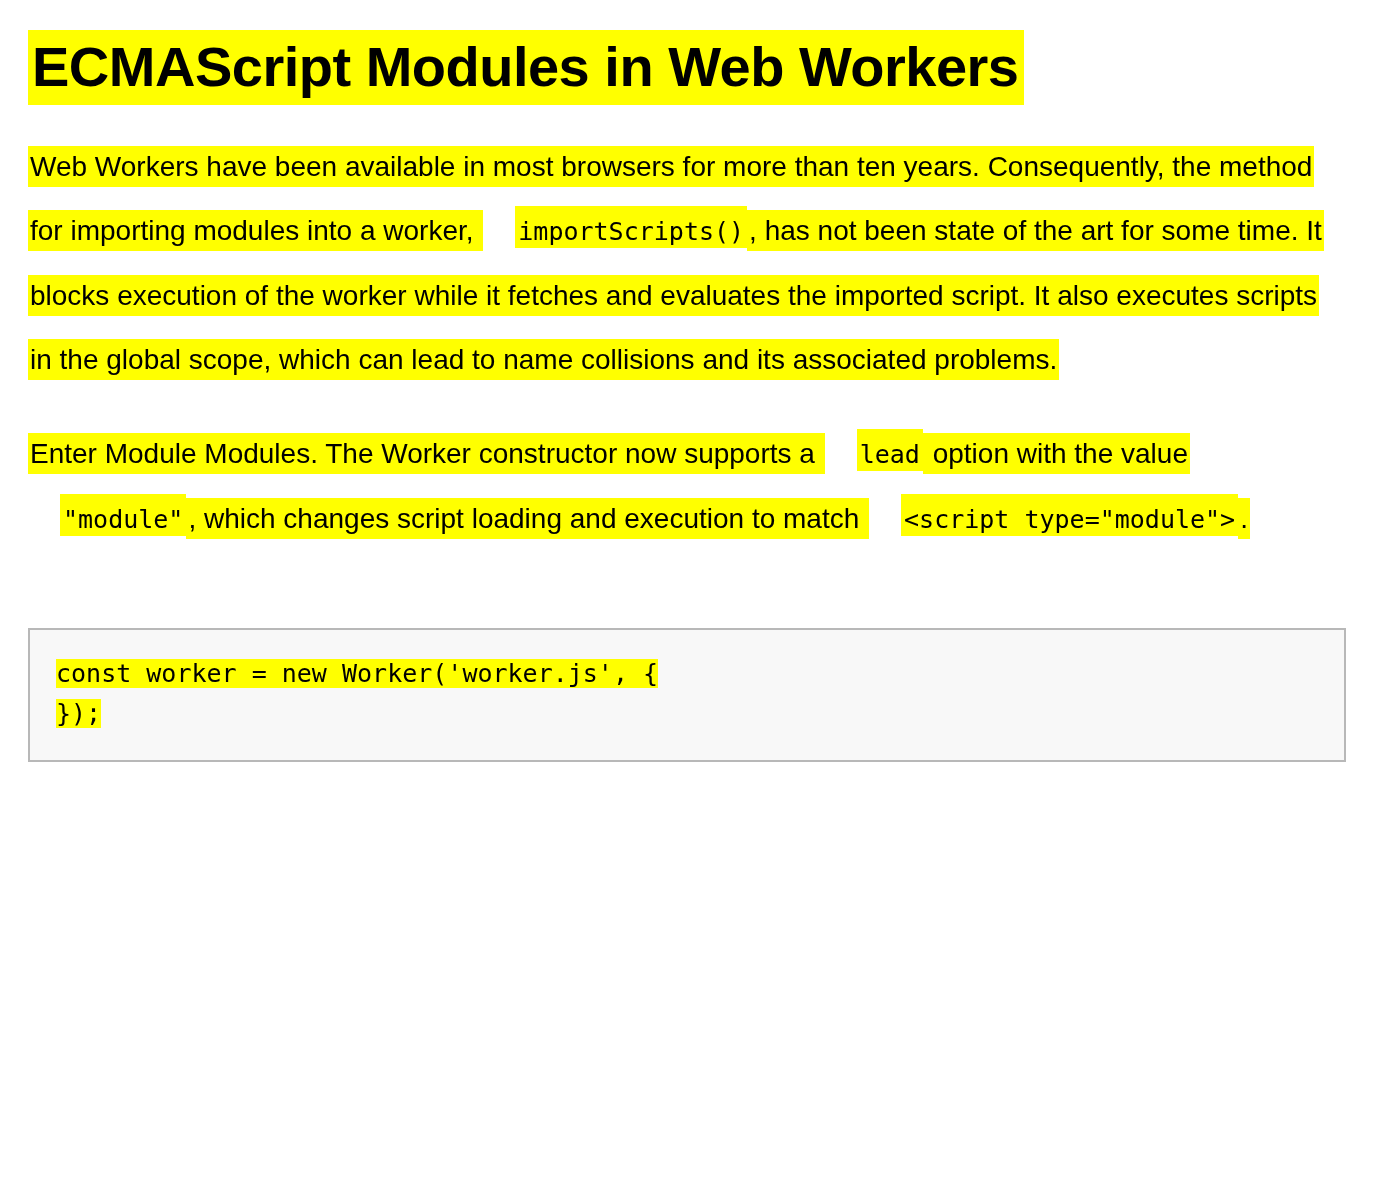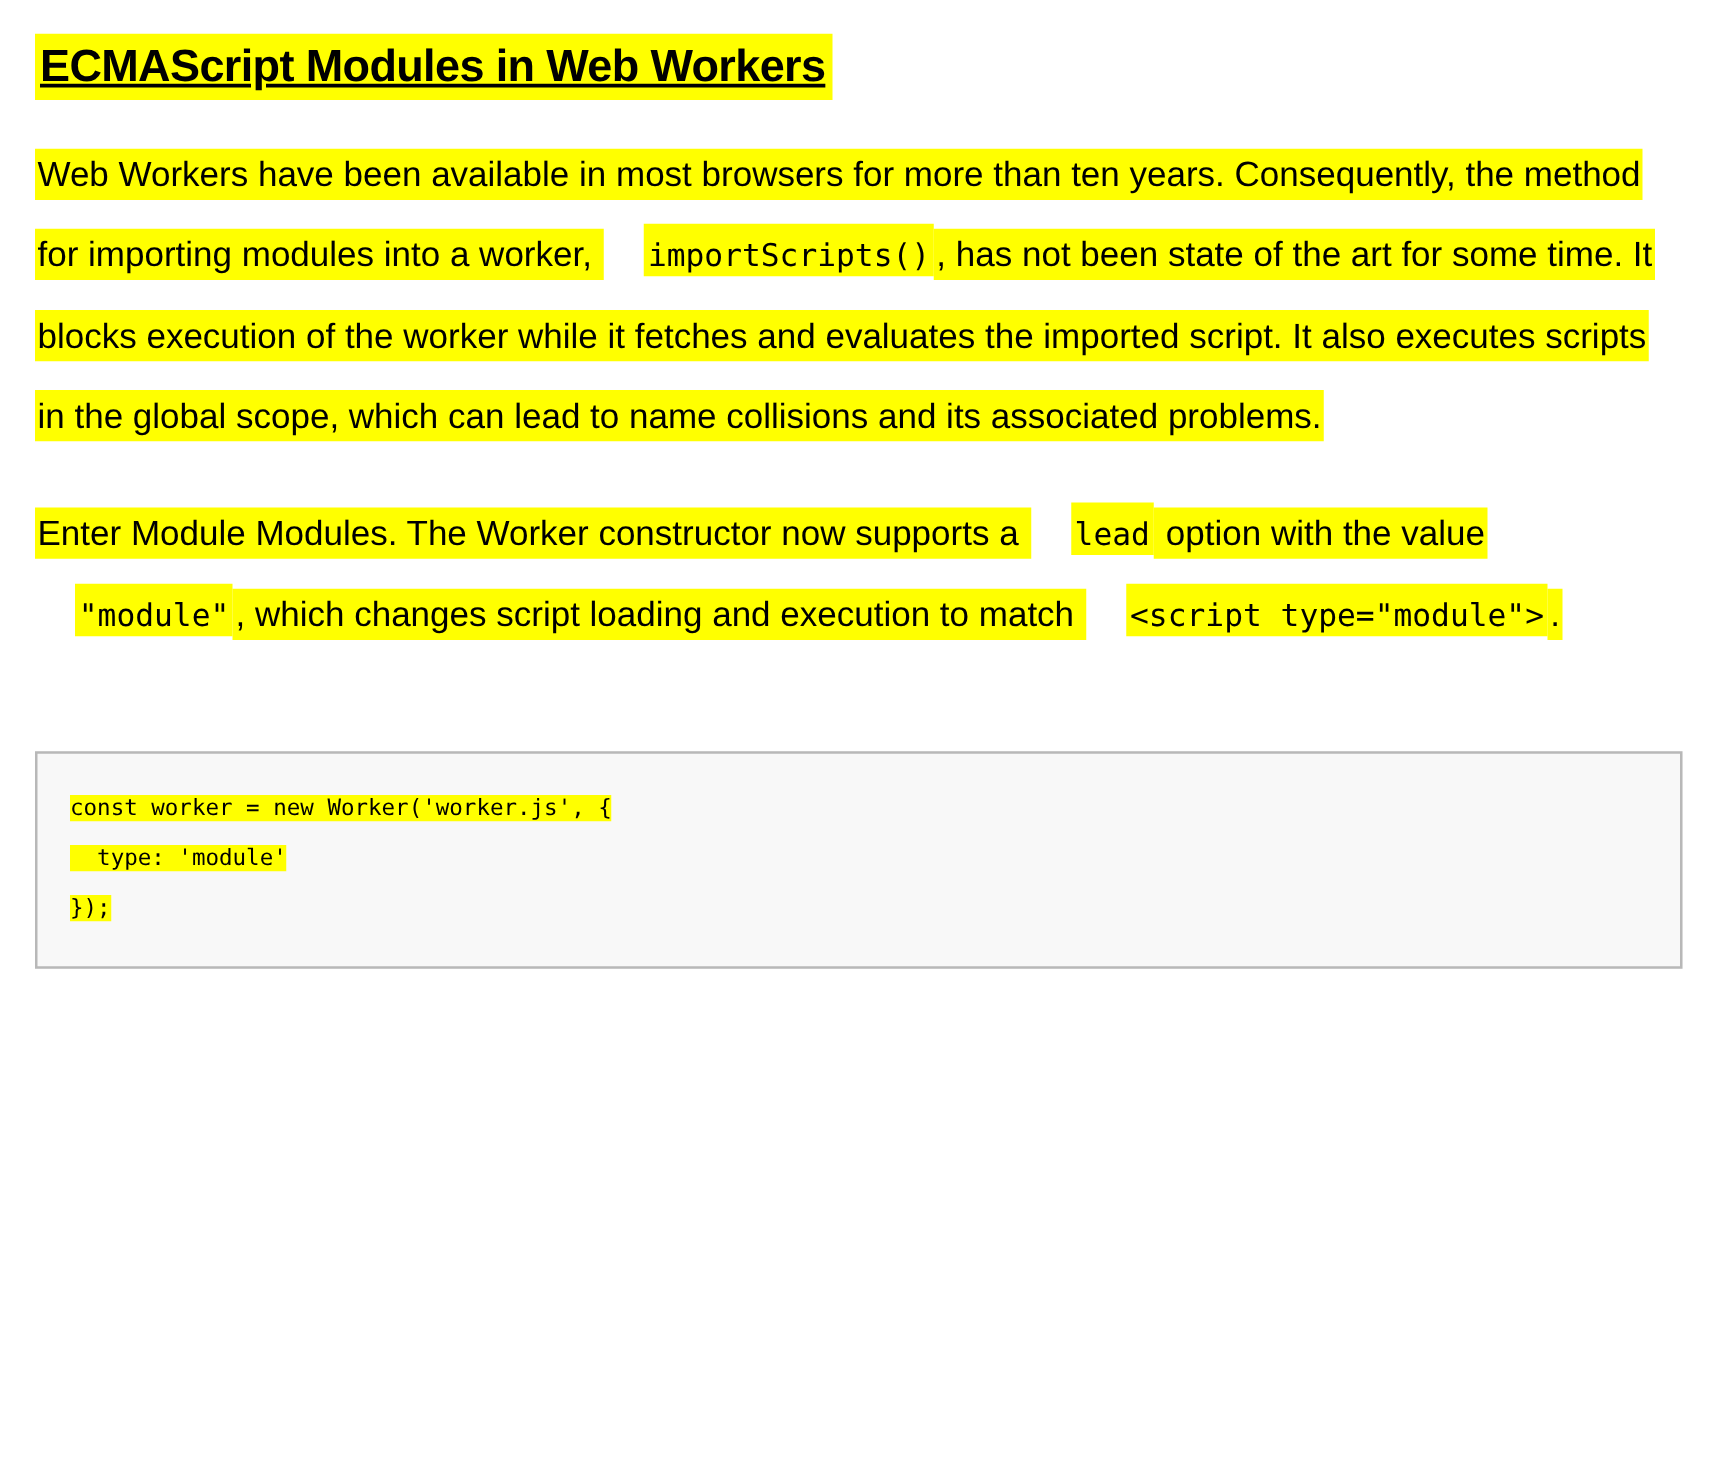--- a/index.html
+++ b/index.html
@@ -9,25 +9,24 @@
   }
   .doc {
     width: 1374px;
     box-sizing: border-box;
     padding: 28px 28px 13px 28px;
     font-family: "Liberation Sans", sans-serif;
     color: #000000;
   }
   h1.page-title {
     margin: 0 0 26px 0;
-    font-size: 36px;
+    font-size: 56px;
     font-weight: 700;
     line-height: 1.38;
     letter-spacing: -0.5px;
-    text-decoration: underline;
   }
   h1.page-title mark.hl-h {
     background-color: var(--hl, #ffff00);
     color: inherit;
     padding: 5px 6px 7px 4px;
   }
   p.body-para {
     margin: 30px 0;
     font-size: 28px;
     line-height: 64px;
@@ -49,21 +48,21 @@
     box-decoration-break: clone;
     margin-left: 32px;
   }
   pre.codeblock {
     box-sizing: border-box;
     margin: 76px 0 46px 0;
     border: 2px solid var(--code-border, #b8b8b8);
     background: var(--code-bg, #f8f8f8);
     padding: 24px 26px 26px 26px;
     font-family: "DejaVu Sans Mono", "Liberation Mono", monospace;
-    font-size: 18px;
+    font-size: 25px;
     line-height: 40px;
   }
   .code-line {
     white-space: pre;
   }
   .code-line mark.hl-line {
     background-color: var(--hl, #ffff00);
     color: inherit;
     padding: 0;
   }
@@ -71,15 +70,15 @@
 </head>
 <body style="background: rgb(255, 255, 255);">
 
 <div class="doc" style="color: rgb(0, 0, 0);">
   <h1 class="page-title"><mark class="hl-h">ECMAScript Modules in Web Workers</mark></h1>
 
   <p class="body-para"><mark class="hl">Web Workers have been available in most browsers for more than ten years. Consequently, the method for importing modules into a worker, </mark><code class="hl-code">importScripts()</code><mark class="hl">, has not been state of the art for some time. It blocks execution of the worker while it fetches and evaluates the imported script. It also executes scripts in the global scope, which can lead to name collisions and its associated problems.</mark></p>
 
   <p class="body-para"><mark class="hl">Enter Module Modules. The Worker constructor now supports a </mark><code class="hl-code">lead</code><mark class="hl"> option with the value </mark><code class="hl-code">"module"</code><mark class="hl">, which changes script loading and execution to match </mark><code class="hl-code">&lt;script type="module"&gt;</code><mark class="hl">.</mark></p>
 
-  <pre class="codeblock"><div class="code-line"><mark class="hl-line">const worker = new Worker('worker.js', {</mark></div><div class="code-line"><mark class="hl-line">  type: 'module'</mark></div><div class="code-line"><mark class="hl-line">});</mark></div></pre>
+  <pre class="codeblock"><div class="code-line"><mark class="hl-line">const worker = new Worker('worker.js', {</mark></div><div class="code-line"><mark class="hl-line">});</mark></div></pre>
 
 </div>
 
 </body></html>

